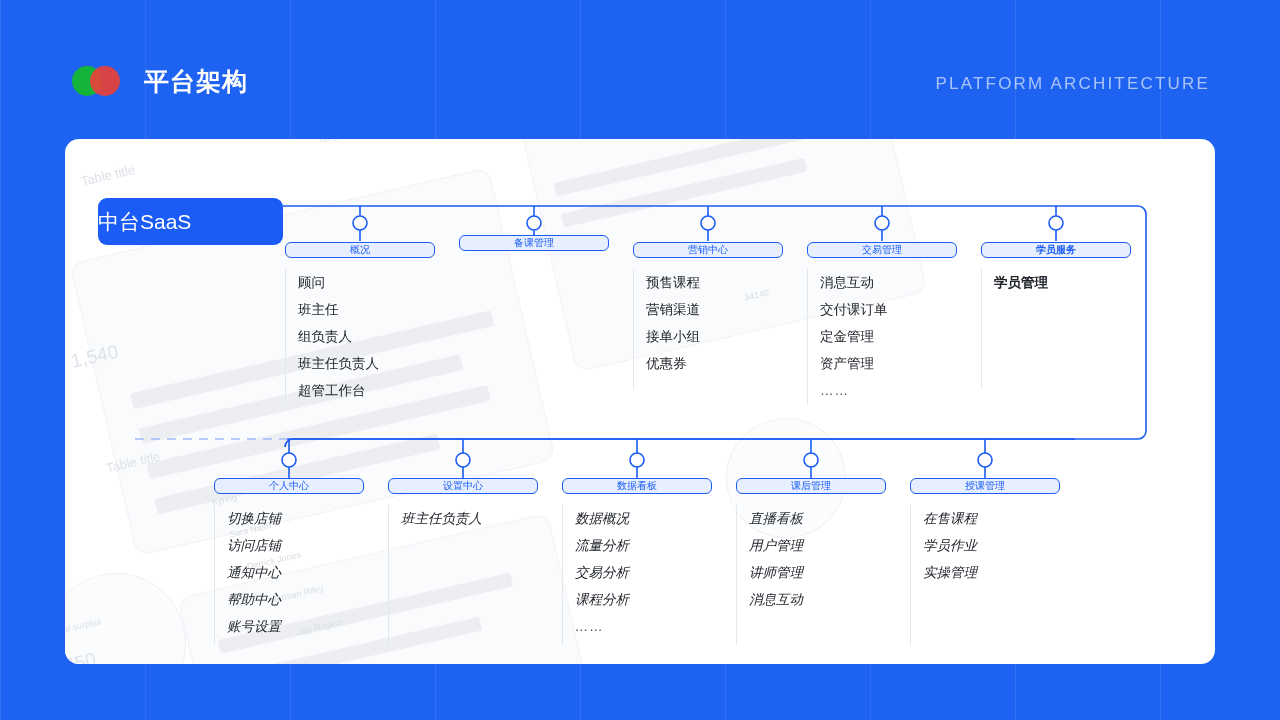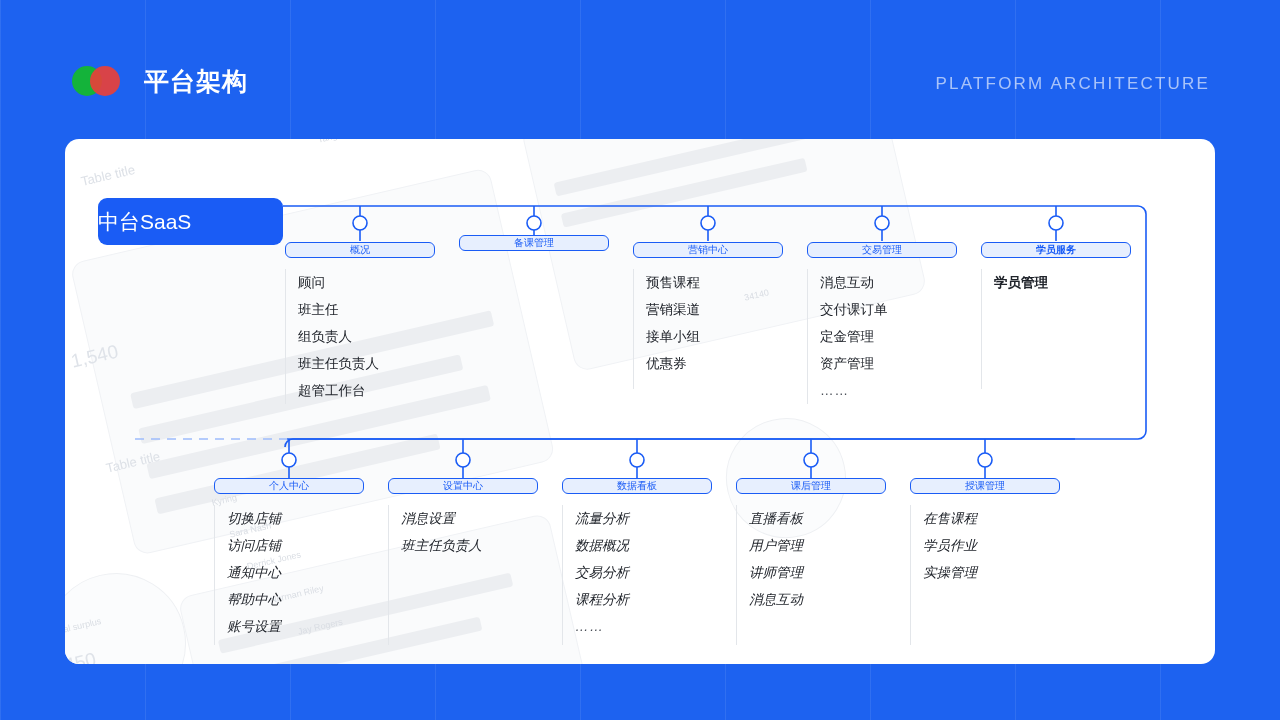--- a/index.html
+++ b/index.html
@@ -319,32 +319,31 @@
         <li>帮助中心</li>
         <li>账号设置</li>
       </ul>
     </div>
 
     <div class="module row2" style="left:323px; top:339px;">
       <div class="module-chip">
         <span>设置中心</span>
       </div>
       <ul class="module-list">
-        <li>消息设置</li>
         <li>班主任负责人</li>
       </ul>
     </div>
 
     <div class="module row2" style="left:497px; top:339px;">
       <div class="module-chip">
         <span>数据看板</span>
       </div>
       <ul class="module-list">
+        <li>数据概况</li>
         <li>流量分析</li>
-        <li>数据概况</li>
         <li>交易分析</li>
         <li>课程分析</li>
         <li class="dots">……</li>
       </ul>
     </div>
 
     <div class="module row2" style="left:671px; top:339px;">
       <div class="module-chip">
         <span>课后管理</span>
       </div>

